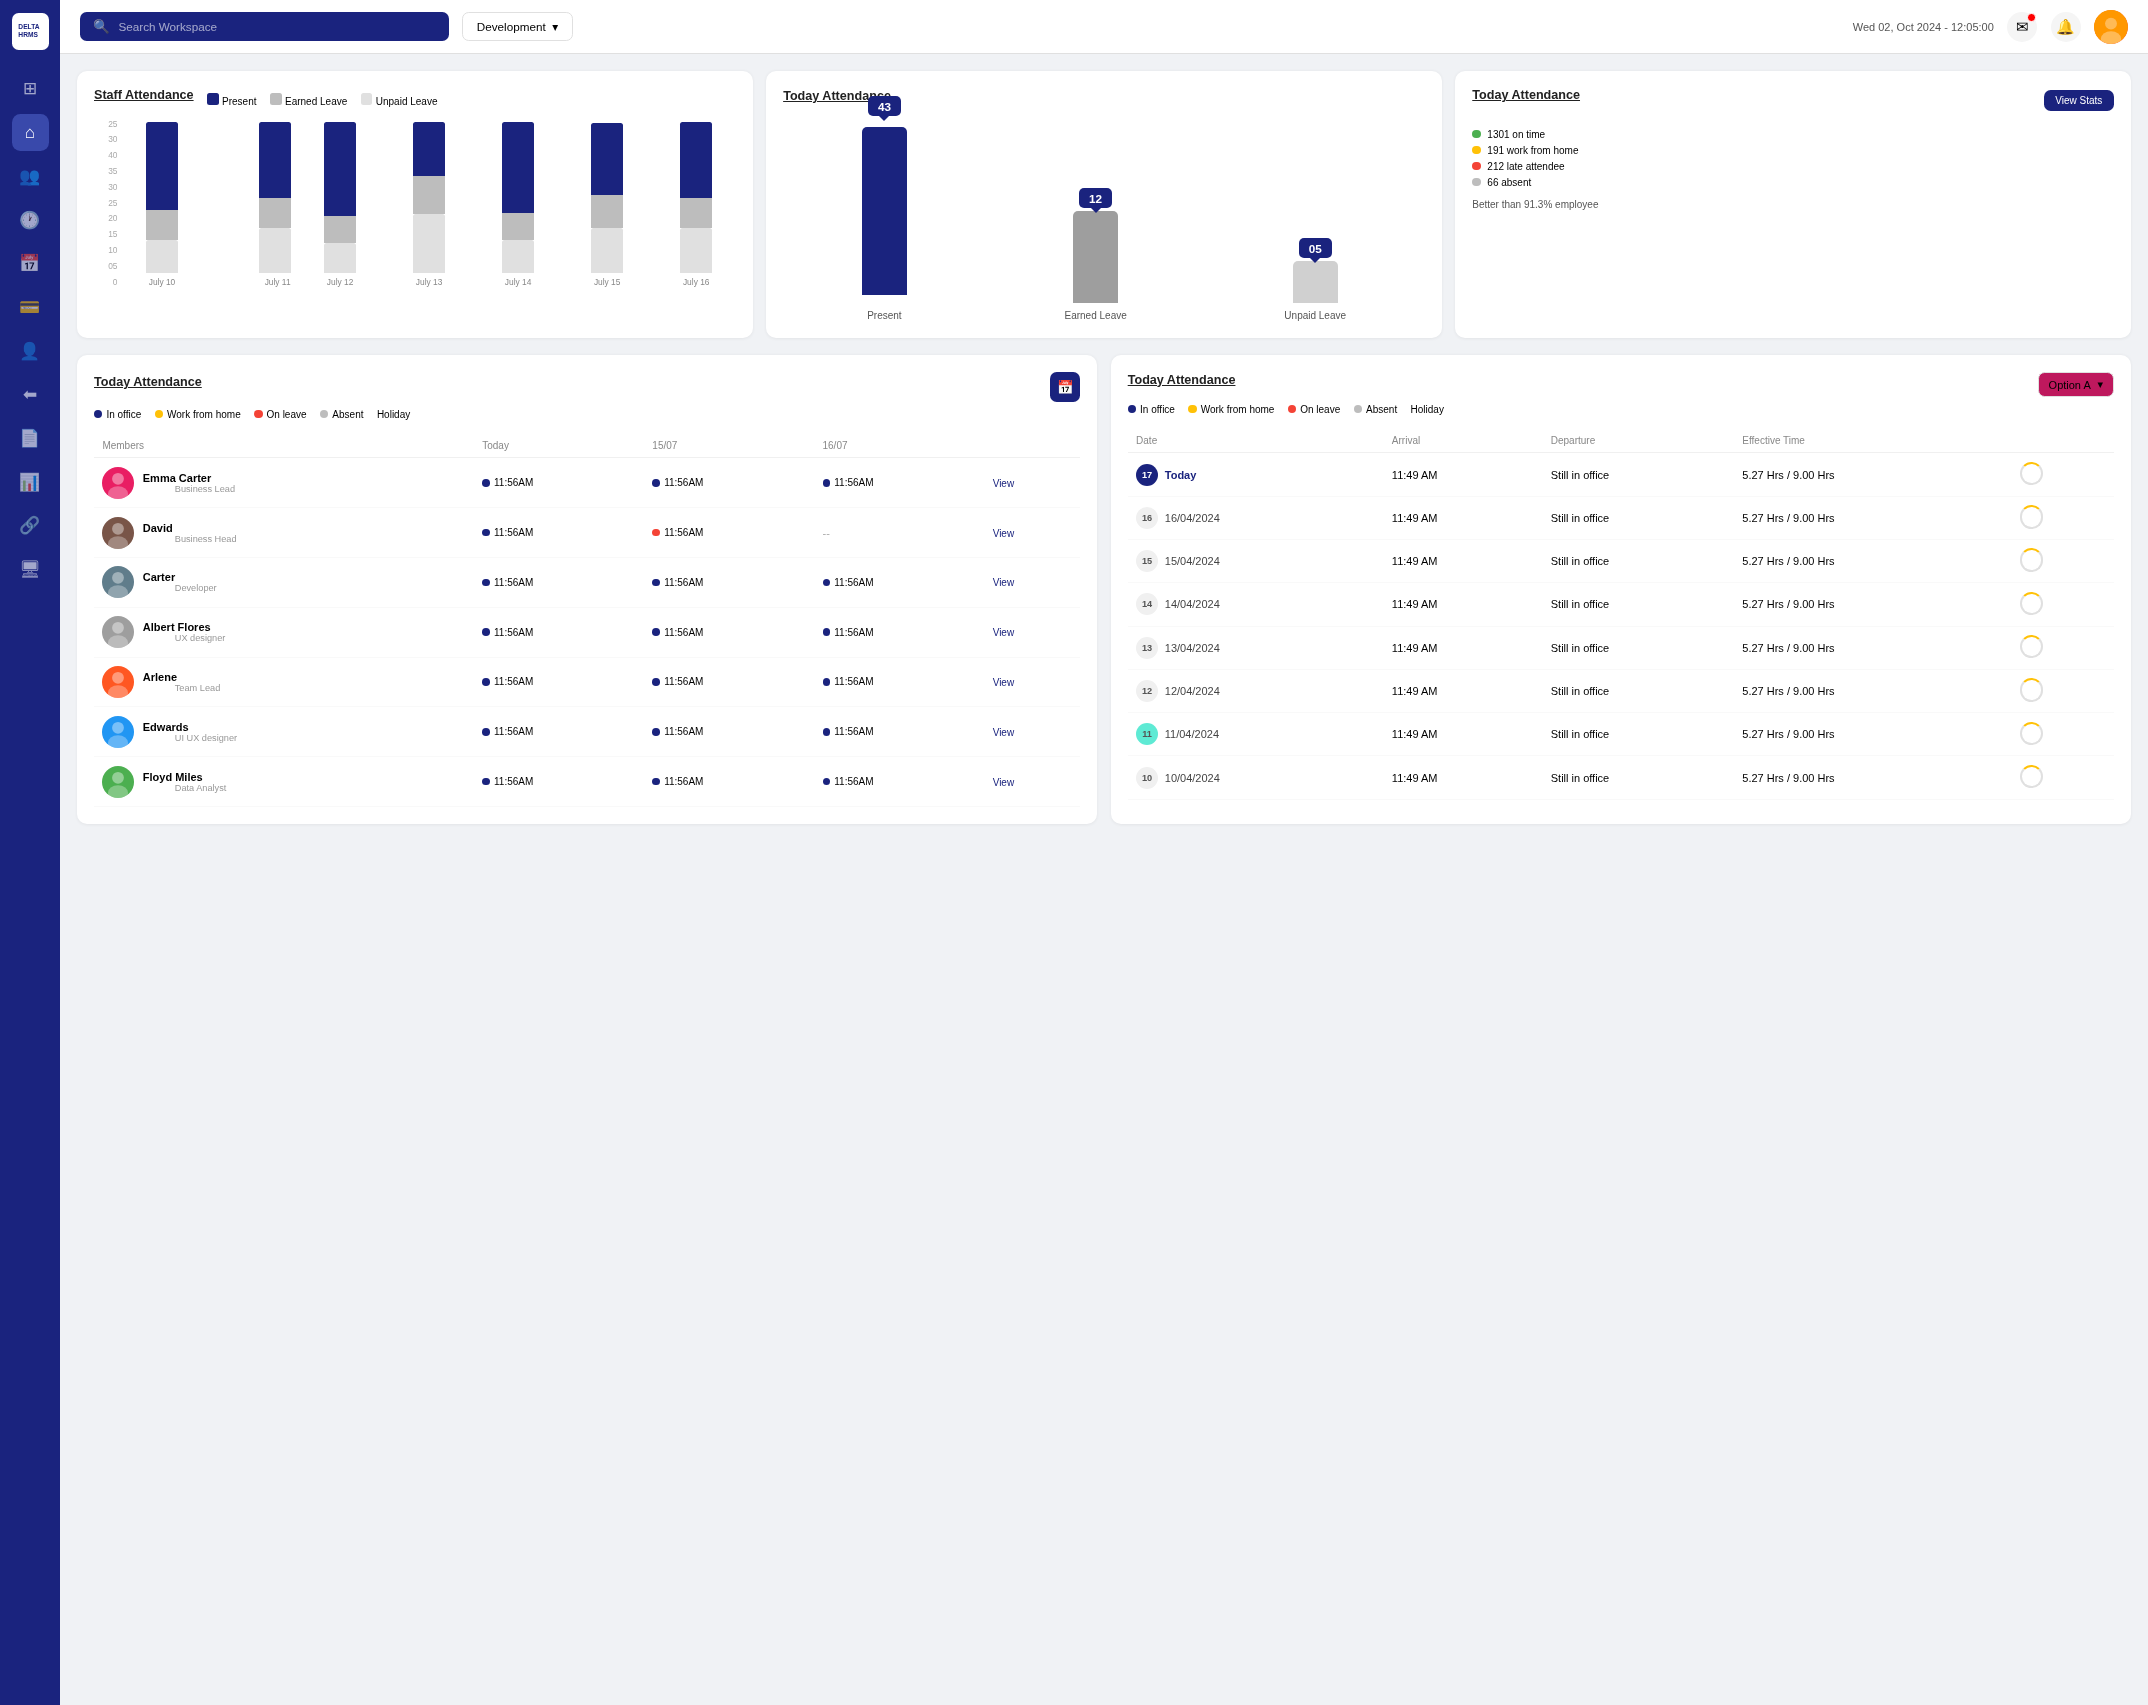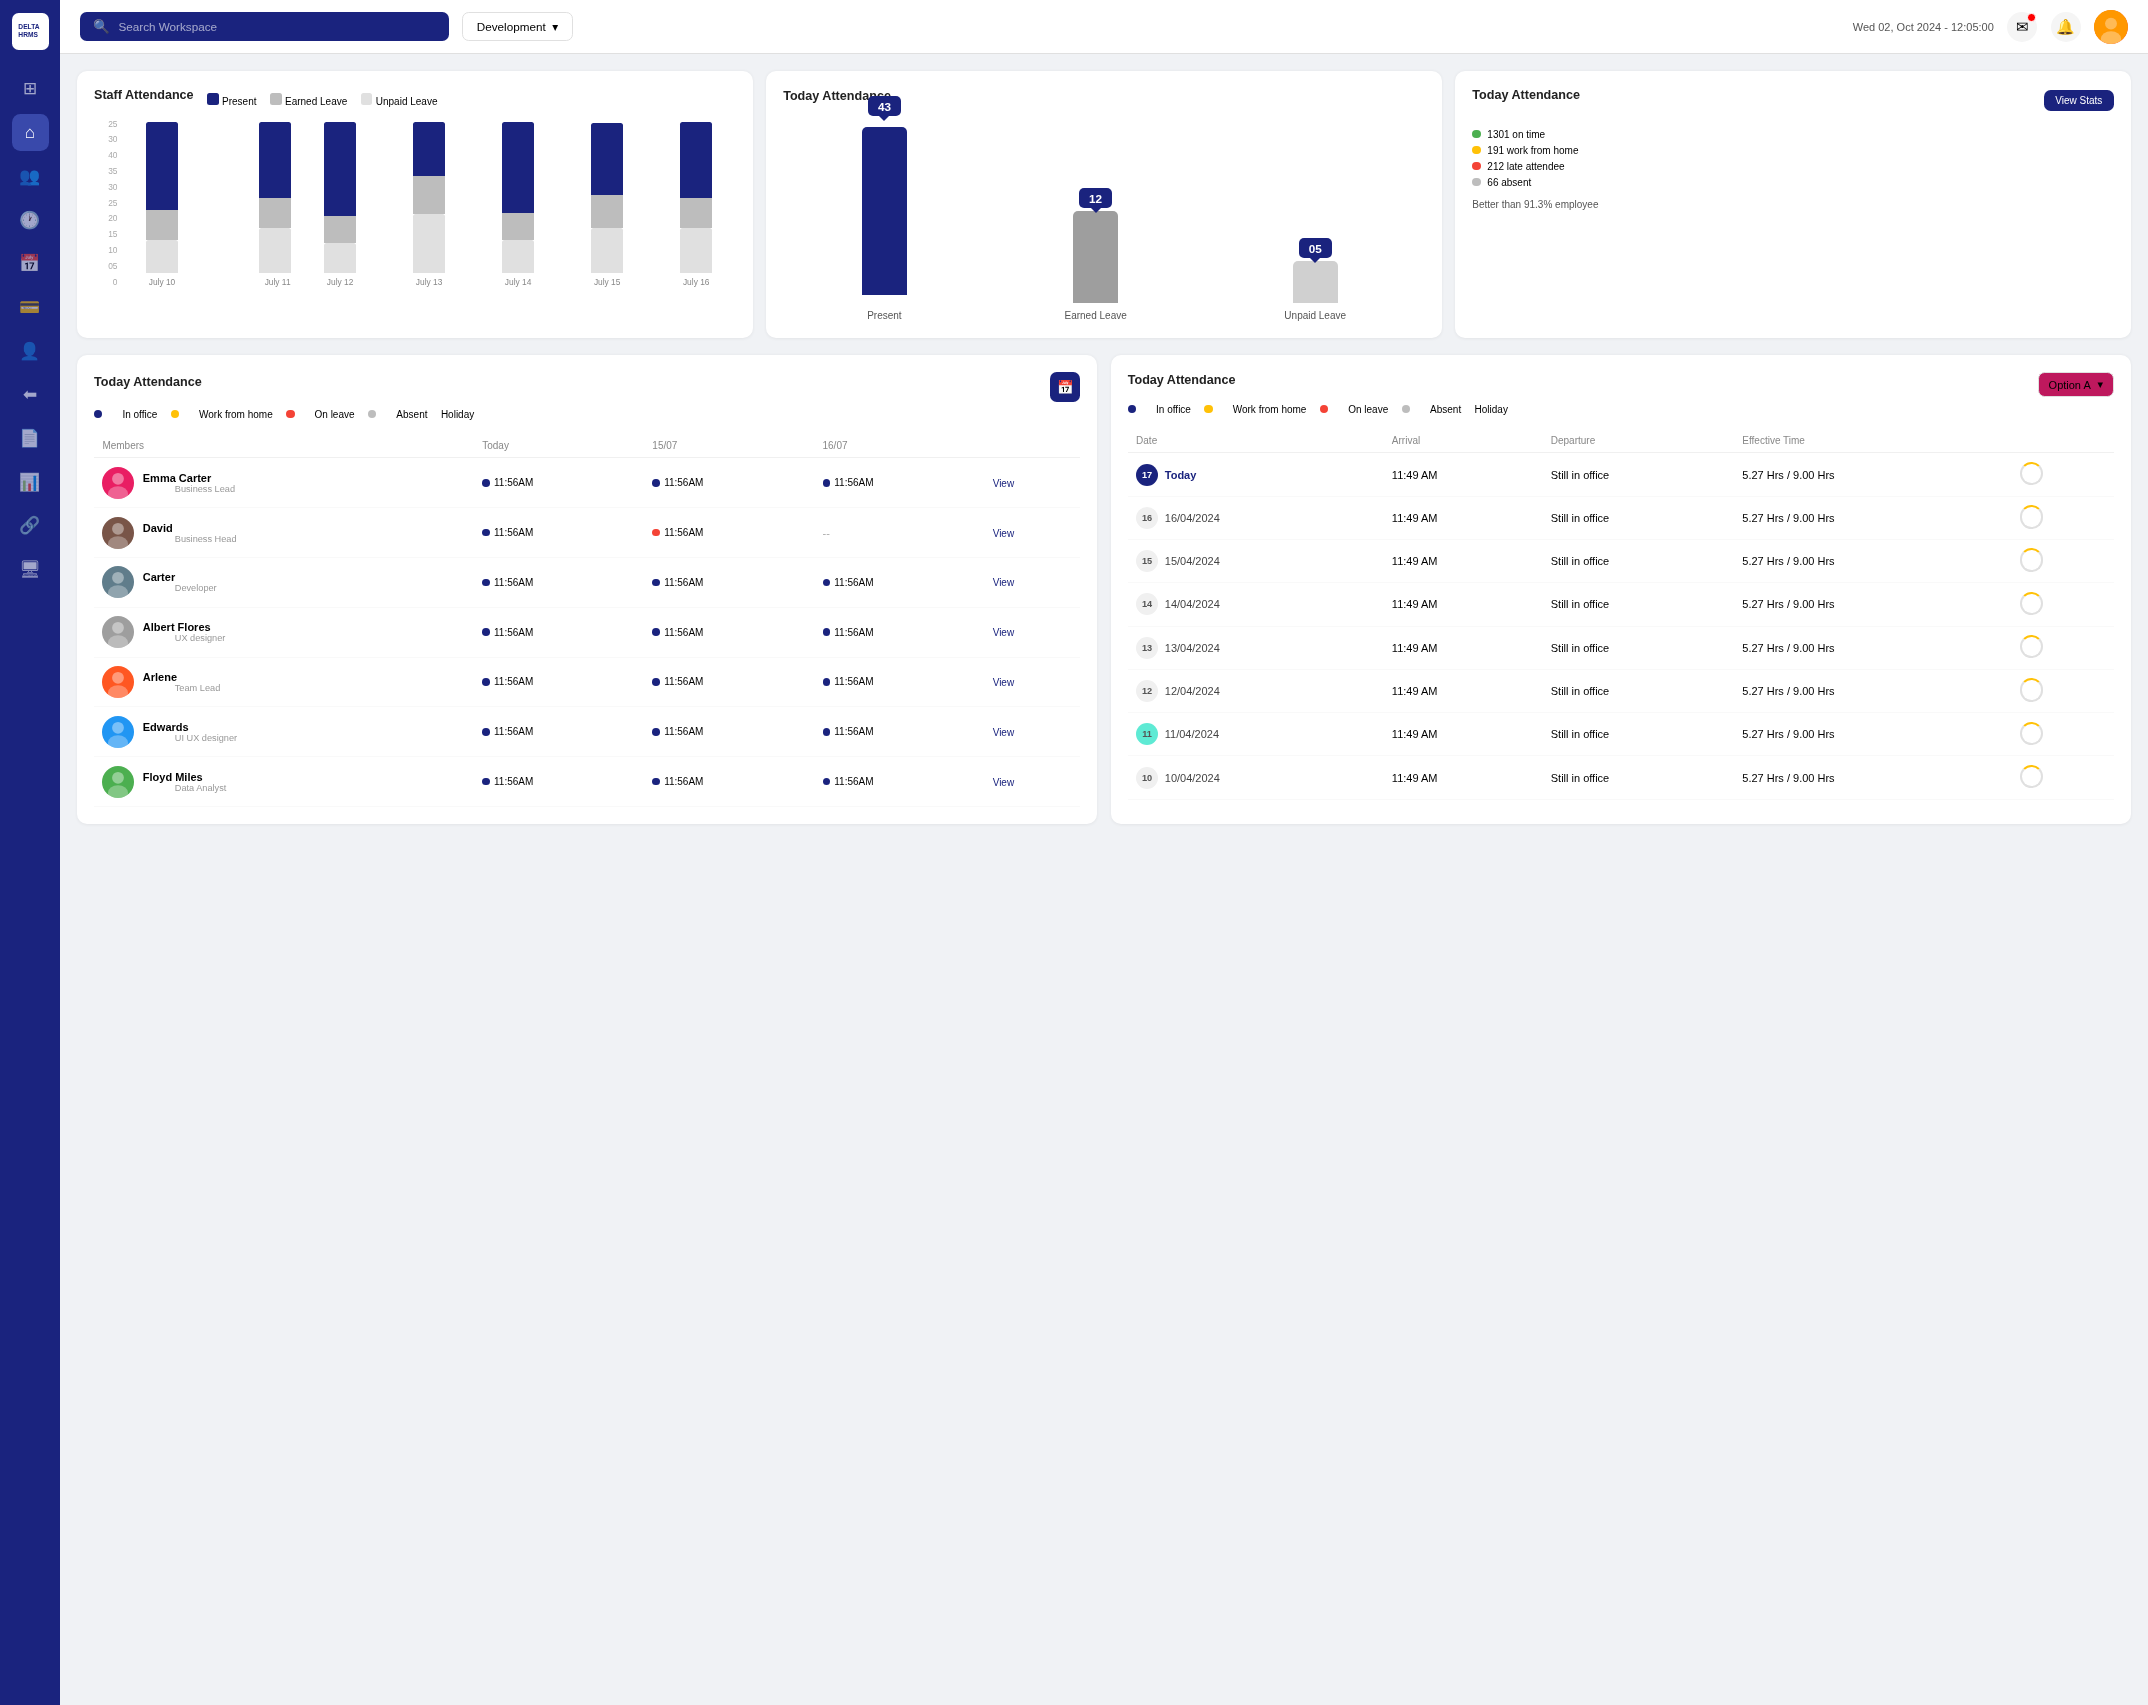--- a/index.html
+++ b/index.html
@@ -151,20 +151,21 @@
       border-radius: 10px;
       padding: 17px;
       box-shadow: 0 0.8px 3.4px rgba(0,0,0,0.06);
     }
 
     .card-title {
       font-size: 12.6px;
       font-weight: 600;
       color: #222;
       margin-bottom: 10px;
+      text-decoration: underline;
     }
 
     
     .chart-legend {
       display: flex;
       gap: 13.4px;
       align-items: center;
       margin-bottom: 10px;
       font-size: 10px;
     }
@@ -264,21 +265,21 @@
       display: flex;
       gap: 13.4px;
       flex-wrap: wrap;
       align-items: center;
       margin: 6.7px 0 13.4px;
       font-size: 10px;
     }
     .chip {
       display: flex;
       align-items: center;
-      gap: 20px;
+      gap: 4px;
     }
     .chip-dot {
       width: 8.4px; height: 8.4px;
       border-radius: 50%;
     }
 
     
     .attend-table {
       width: 100%;
       border-collapse: collapse;

